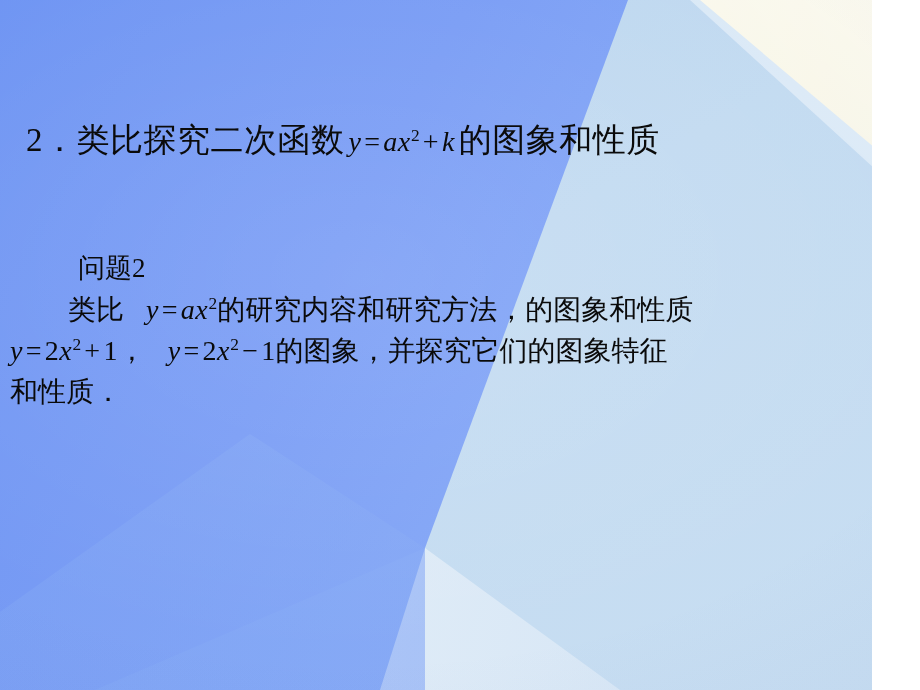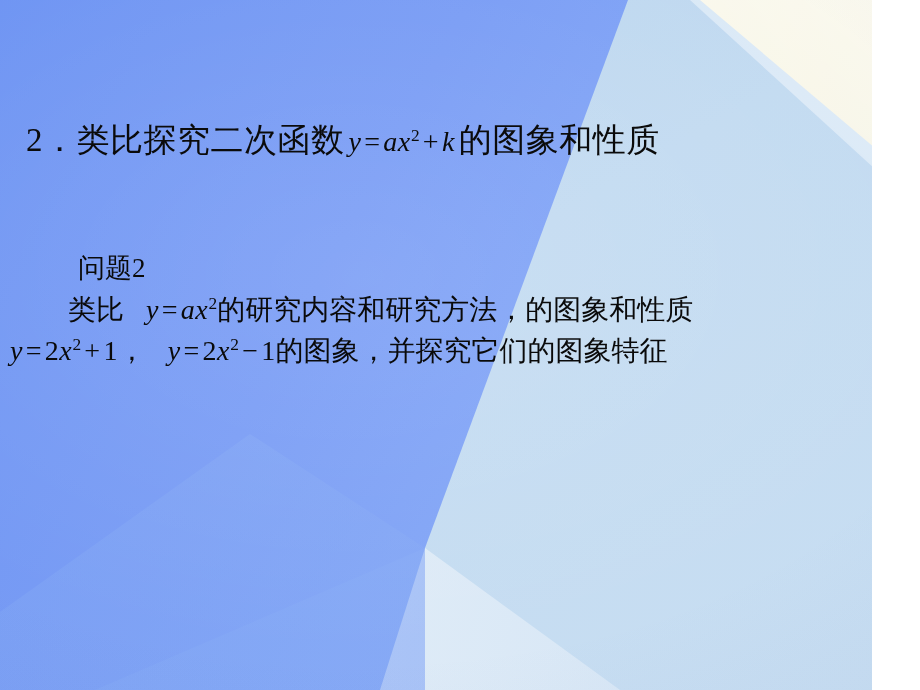--- a/index.html
+++ b/index.html
@@ -169,16 +169,17 @@
     </div>
 
     <div class="body-block">
 
       <p class="q-label">问题2</p>
 
       <p class="para-line indent"><span>类比</span><span class="math"><span class="gap"></span><span>y</span><span class="op">=</span><span>a</span><span>x</span><sup>2</sup></span><span>的研究内容和研究方法，的图象和性质</span></p>
 
       <p class="para-line"><span class="math"><span>y</span><span class="op">=</span><span class="num">2</span><span>x</span><sup>2</sup><span class="op">+</span><span class="num">1</span></span><span>，</span><span class="gap"></span><span class="math"><span>y</span><span class="op">=</span><span class="num">2</span><span>x</span><sup>2</sup><span class="op">−</span><span class="num">1</span></span><span>的图象，并探究它们的图象特征</span></p>
 
+      <p class="para-line">和性质．</p>
 
     </div>
   </div>
 </div>
 
 </body></html>

